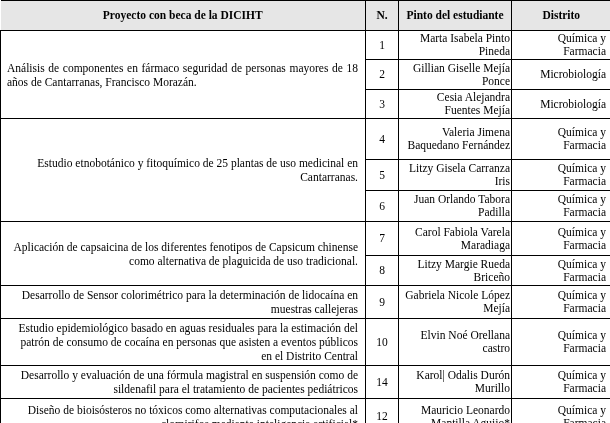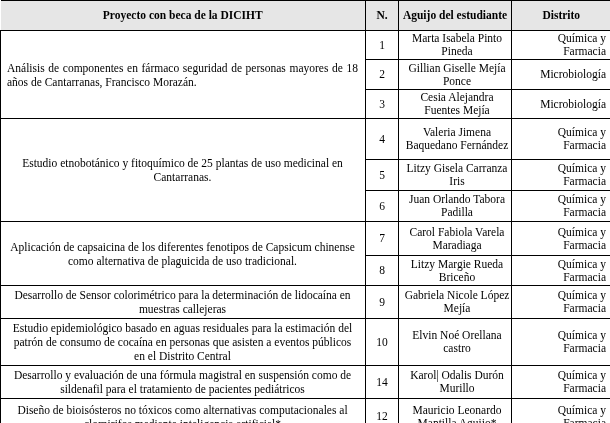--- a/index.html
+++ b/index.html
@@ -36,32 +36,32 @@
     border-top: none;
     border-bottom: 2px solid #000000;
     font-size: 11.5px;
     line-height: 13px;
     padding: 2px 3px;
   }
   thead th:first-child { border-left: none; }
   thead th:last-child  { border-right: none; }
 
   td.proj {
-    text-align: center;
+    text-align: right;
     padding: 2px 7px 2px 6px;
     line-height: 14px;
   }
   td.proj.justify { text-align: justify; }
   td.num {
     text-align: center;
     padding: 1px 2px;
     line-height: 13px;
   }
   td.name {
-    text-align: center;
+    text-align: right;
     padding: 1px 1px 1px 5px;
     line-height: 13px;
   }
   td.career {
     text-align: right;
     padding: 1px 4px 1px 6px;
     line-height: 13px;
   }
 </style>
 </head>
@@ -72,21 +72,21 @@
     <colgroup>
       <col style="width:365px">
       <col style="width:33px">
       <col style="width:113px">
       <col style="width:99px">
     </colgroup>
     <thead>
       <tr style="height:30px">
         <th>Proyecto con beca de la DICIHT</th>
         <th>N.</th>
-        <th>Aguijo del estudiante</th>
+        <th>Pinto del estudiante</th>
         <th>Distrito</th>
       </tr>
     </thead>
     <tbody>
       <tr style="height:28px">
         <td class="proj justify" rowspan="3">Análisis de componentes en fármaco seguridad de personas mayores de 18 años de Cantarranas, Francisco Morazán.</td>
         <td class="num">1</td>
         <td class="name">Marta Isabela Pinto Pineda</td>
         <td class="career">Química y Farmacia</td>
       </tr>

